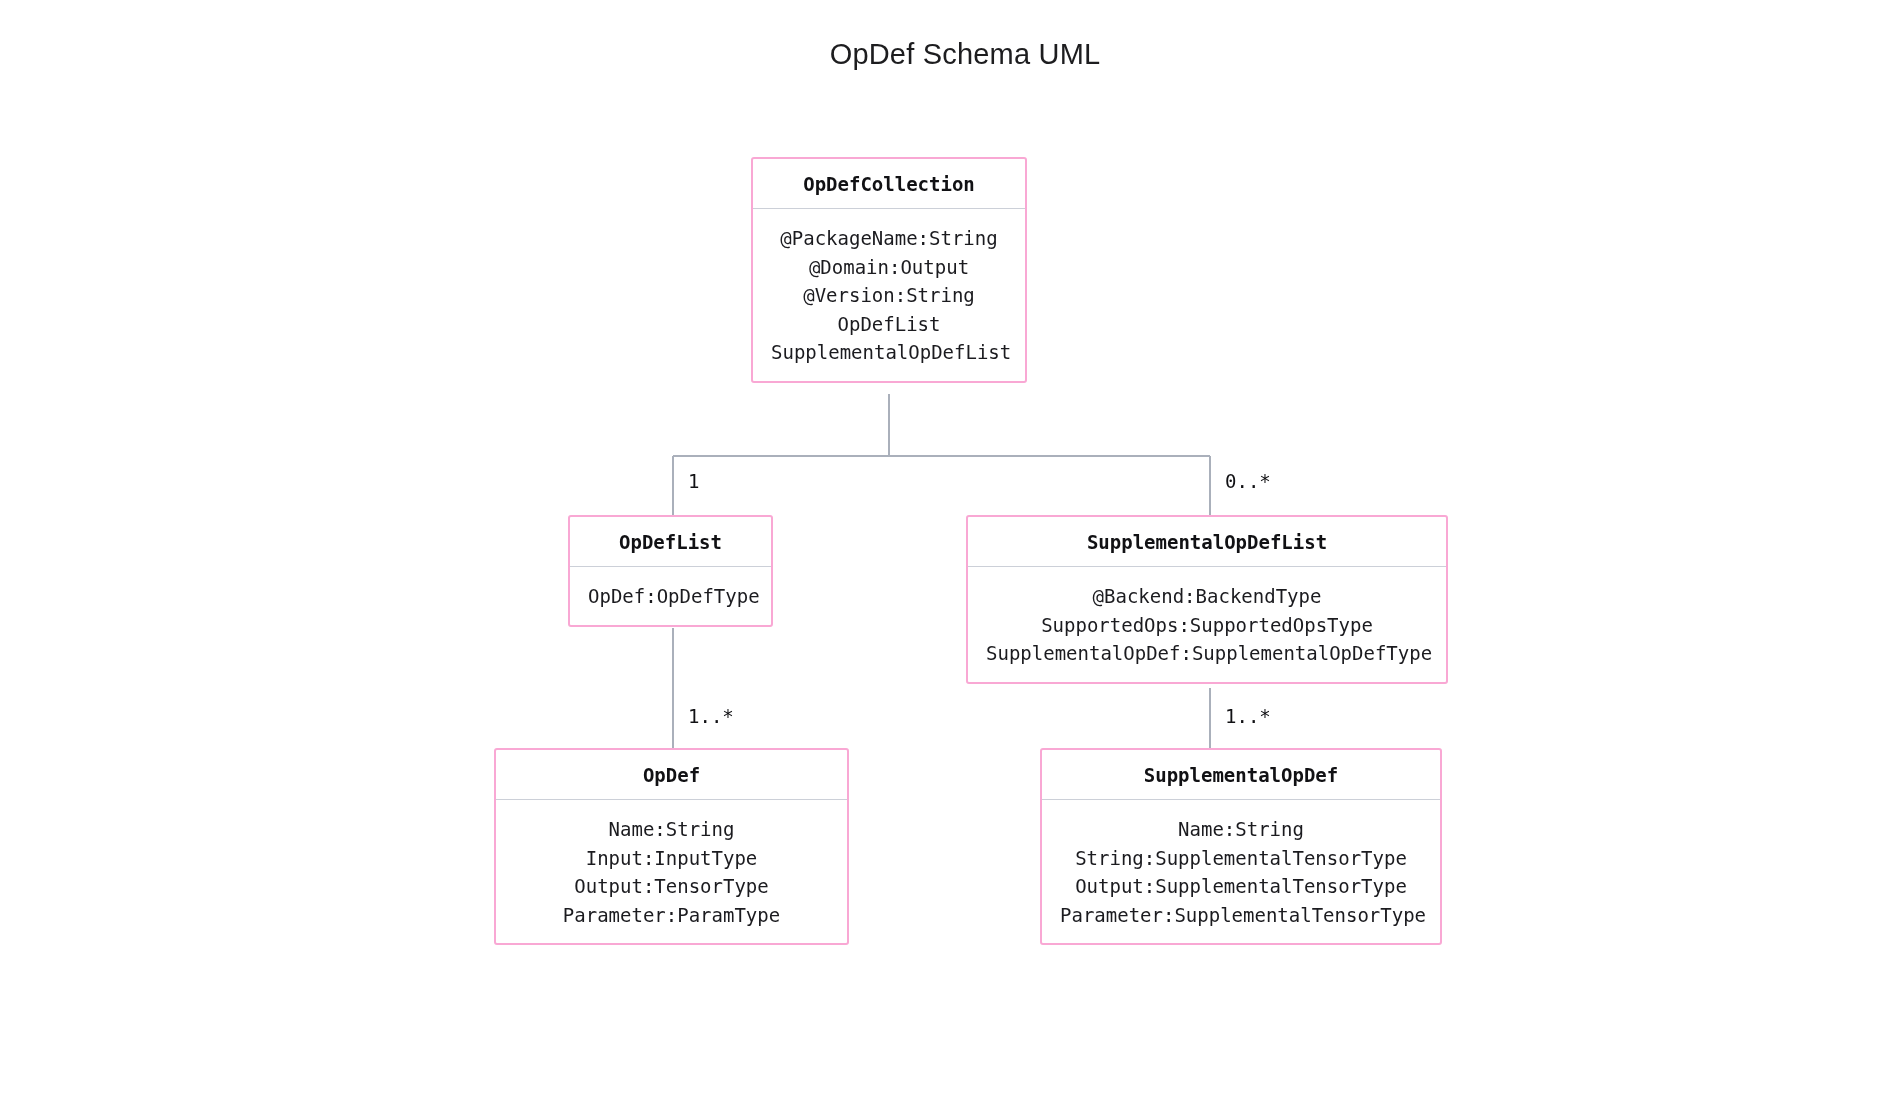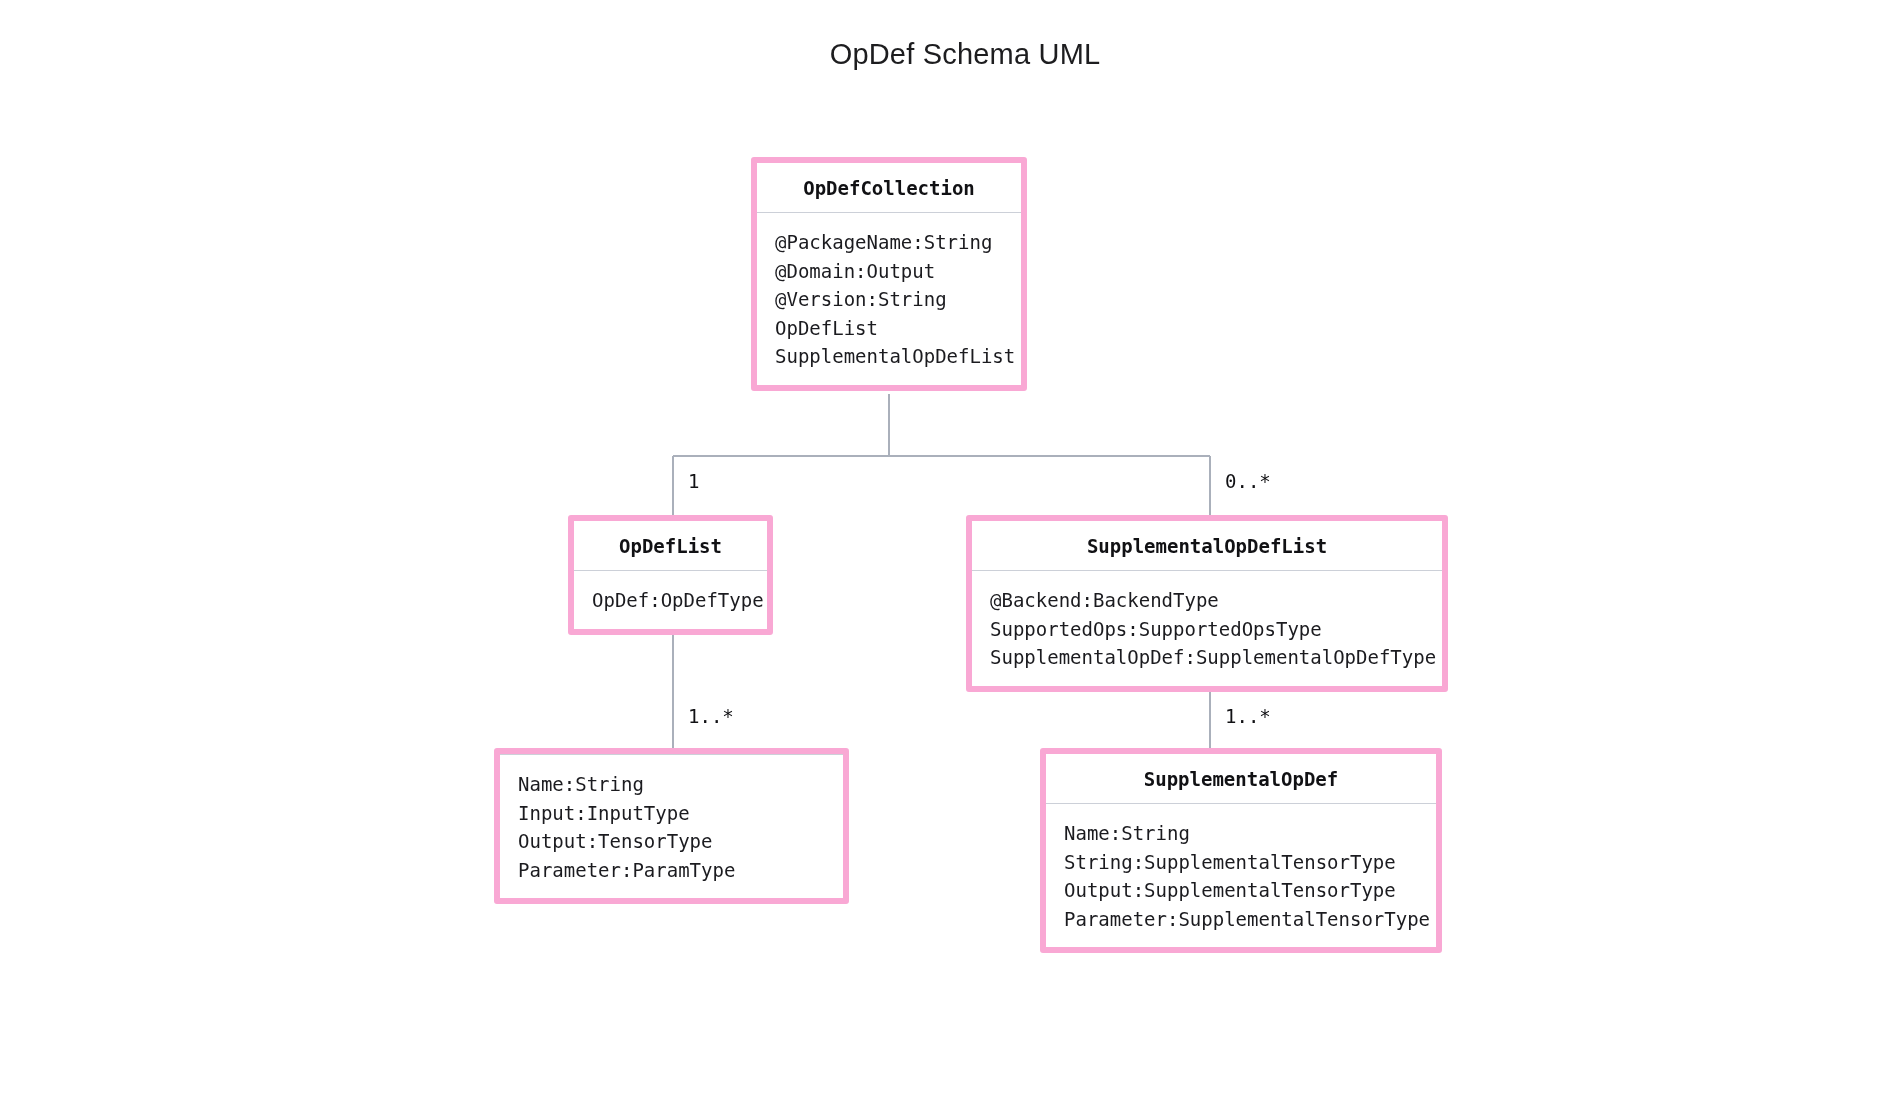--- a/index.html
+++ b/index.html
@@ -33,21 +33,21 @@
     position: absolute;
     top: 0;
     left: 0;
     width: 1898px;
     height: 1109px;
   }
 
   .uml-class {
     position: absolute;
     background: #ffffff;
-    border: 6px solid #f9a8d4;
+    border: 2px solid #f9a8d4;
     border-radius: 3px;
     box-sizing: border-box;
     z-index: 5;
   }
   .uml-class-name {
     font-family: "DejaVu Sans Mono", "Liberation Mono", monospace;
     font-size: 19px;
     font-weight: bold;
     color: #111114;
     text-align: center;
@@ -63,20 +63,21 @@
   .uml-attrs {
     padding: 15px 18px 14px 18px;
   }
   .uml-attr {
     font-family: "DejaVu Sans Mono", "Liberation Mono", monospace;
     font-size: 19px;
     line-height: 28.5px;
     color: #1b1b1f;
     white-space: nowrap;
     letter-spacing: 0px;
+    text-align: center;
   }
 
   .mult-label {
     position: absolute;
     font-family: "DejaVu Sans Mono", "Liberation Mono", monospace;
     font-size: 19px;
     color: #111114;
     white-space: nowrap;
     z-index: 6;
   }
@@ -134,20 +135,21 @@
   <div class="uml-class-name">SupplementalOpDefList</div>
   <div class="uml-divider"></div>
   <div class="uml-attrs">
     <div class="uml-attr">@Backend:BackendType</div>
     <div class="uml-attr">SupportedOps:SupportedOpsType</div>
     <div class="uml-attr">SupplementalOpDef:SupplementalOpDefType</div>
   </div>
 </div>
 
 <div class="uml-class" style="left:494px; top:748px; width:355px;">
+  <div class="uml-class-name">OpDef</div>
   <div class="uml-divider"></div>
   <div class="uml-attrs">
     <div class="uml-attr">Name:String</div>
     <div class="uml-attr">Input:InputType</div>
     <div class="uml-attr">Output:TensorType</div>
     <div class="uml-attr">Parameter:ParamType</div>
   </div>
 </div>
 
 <div class="uml-class" style="left:1040px; top:748px; width:402px;">

